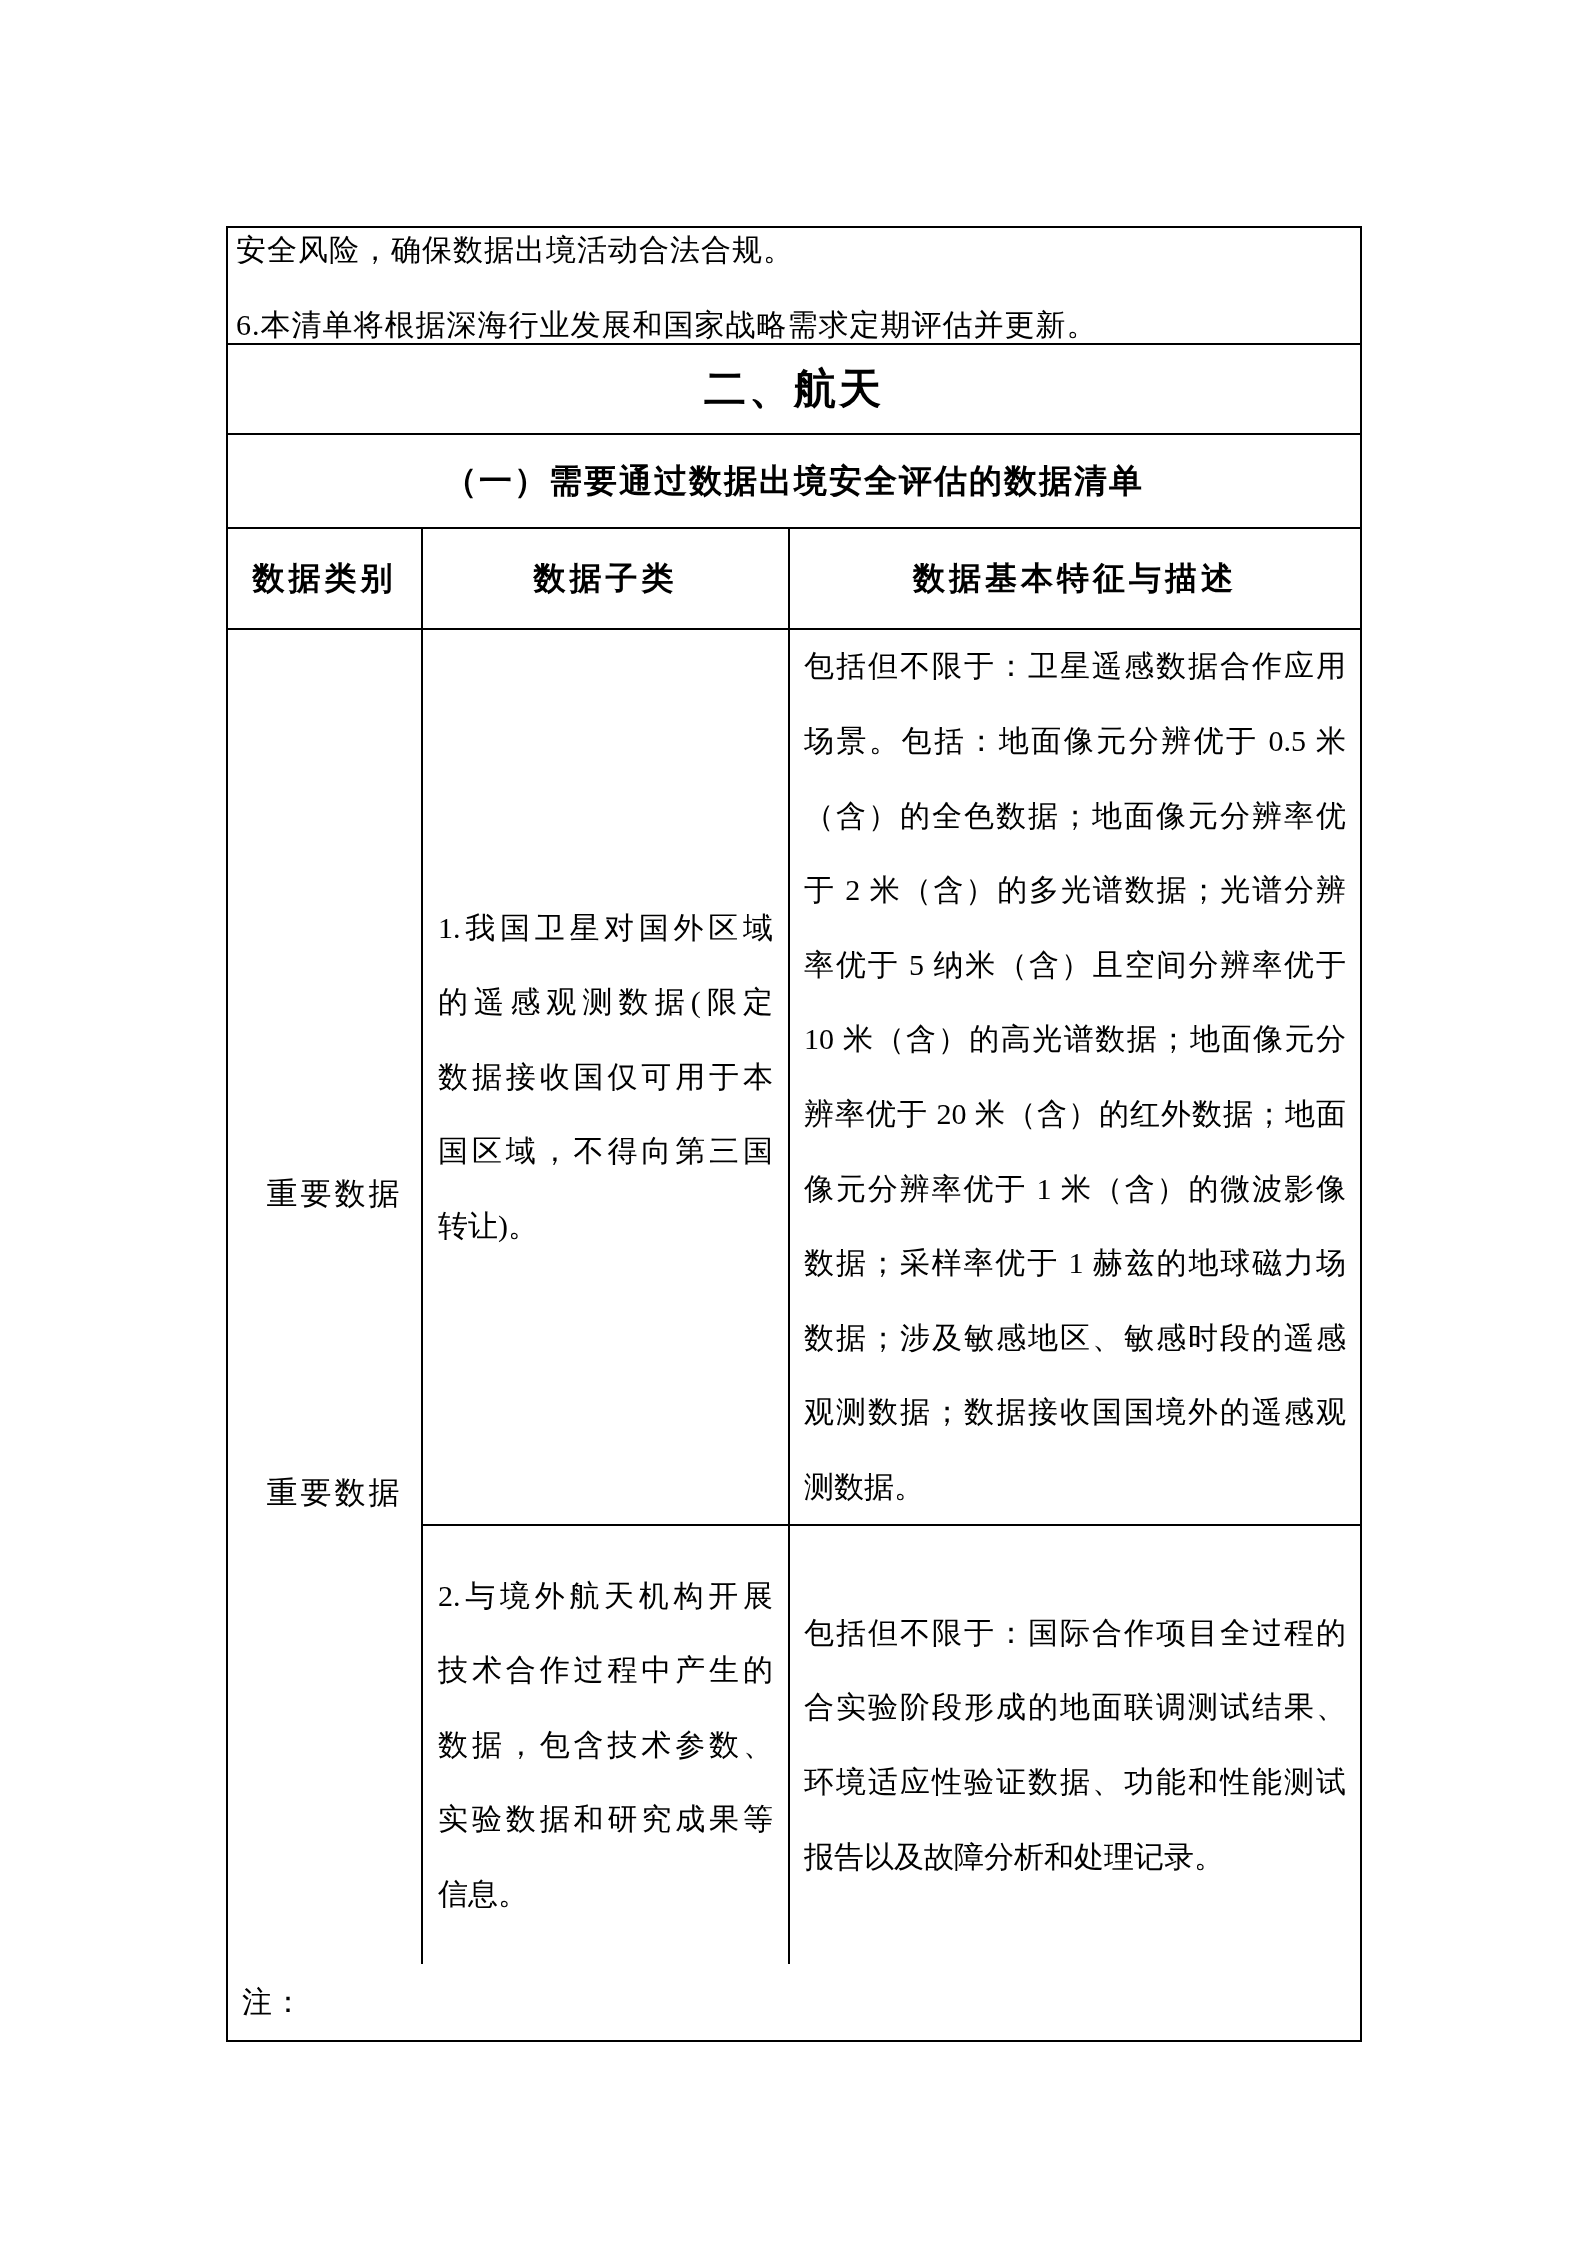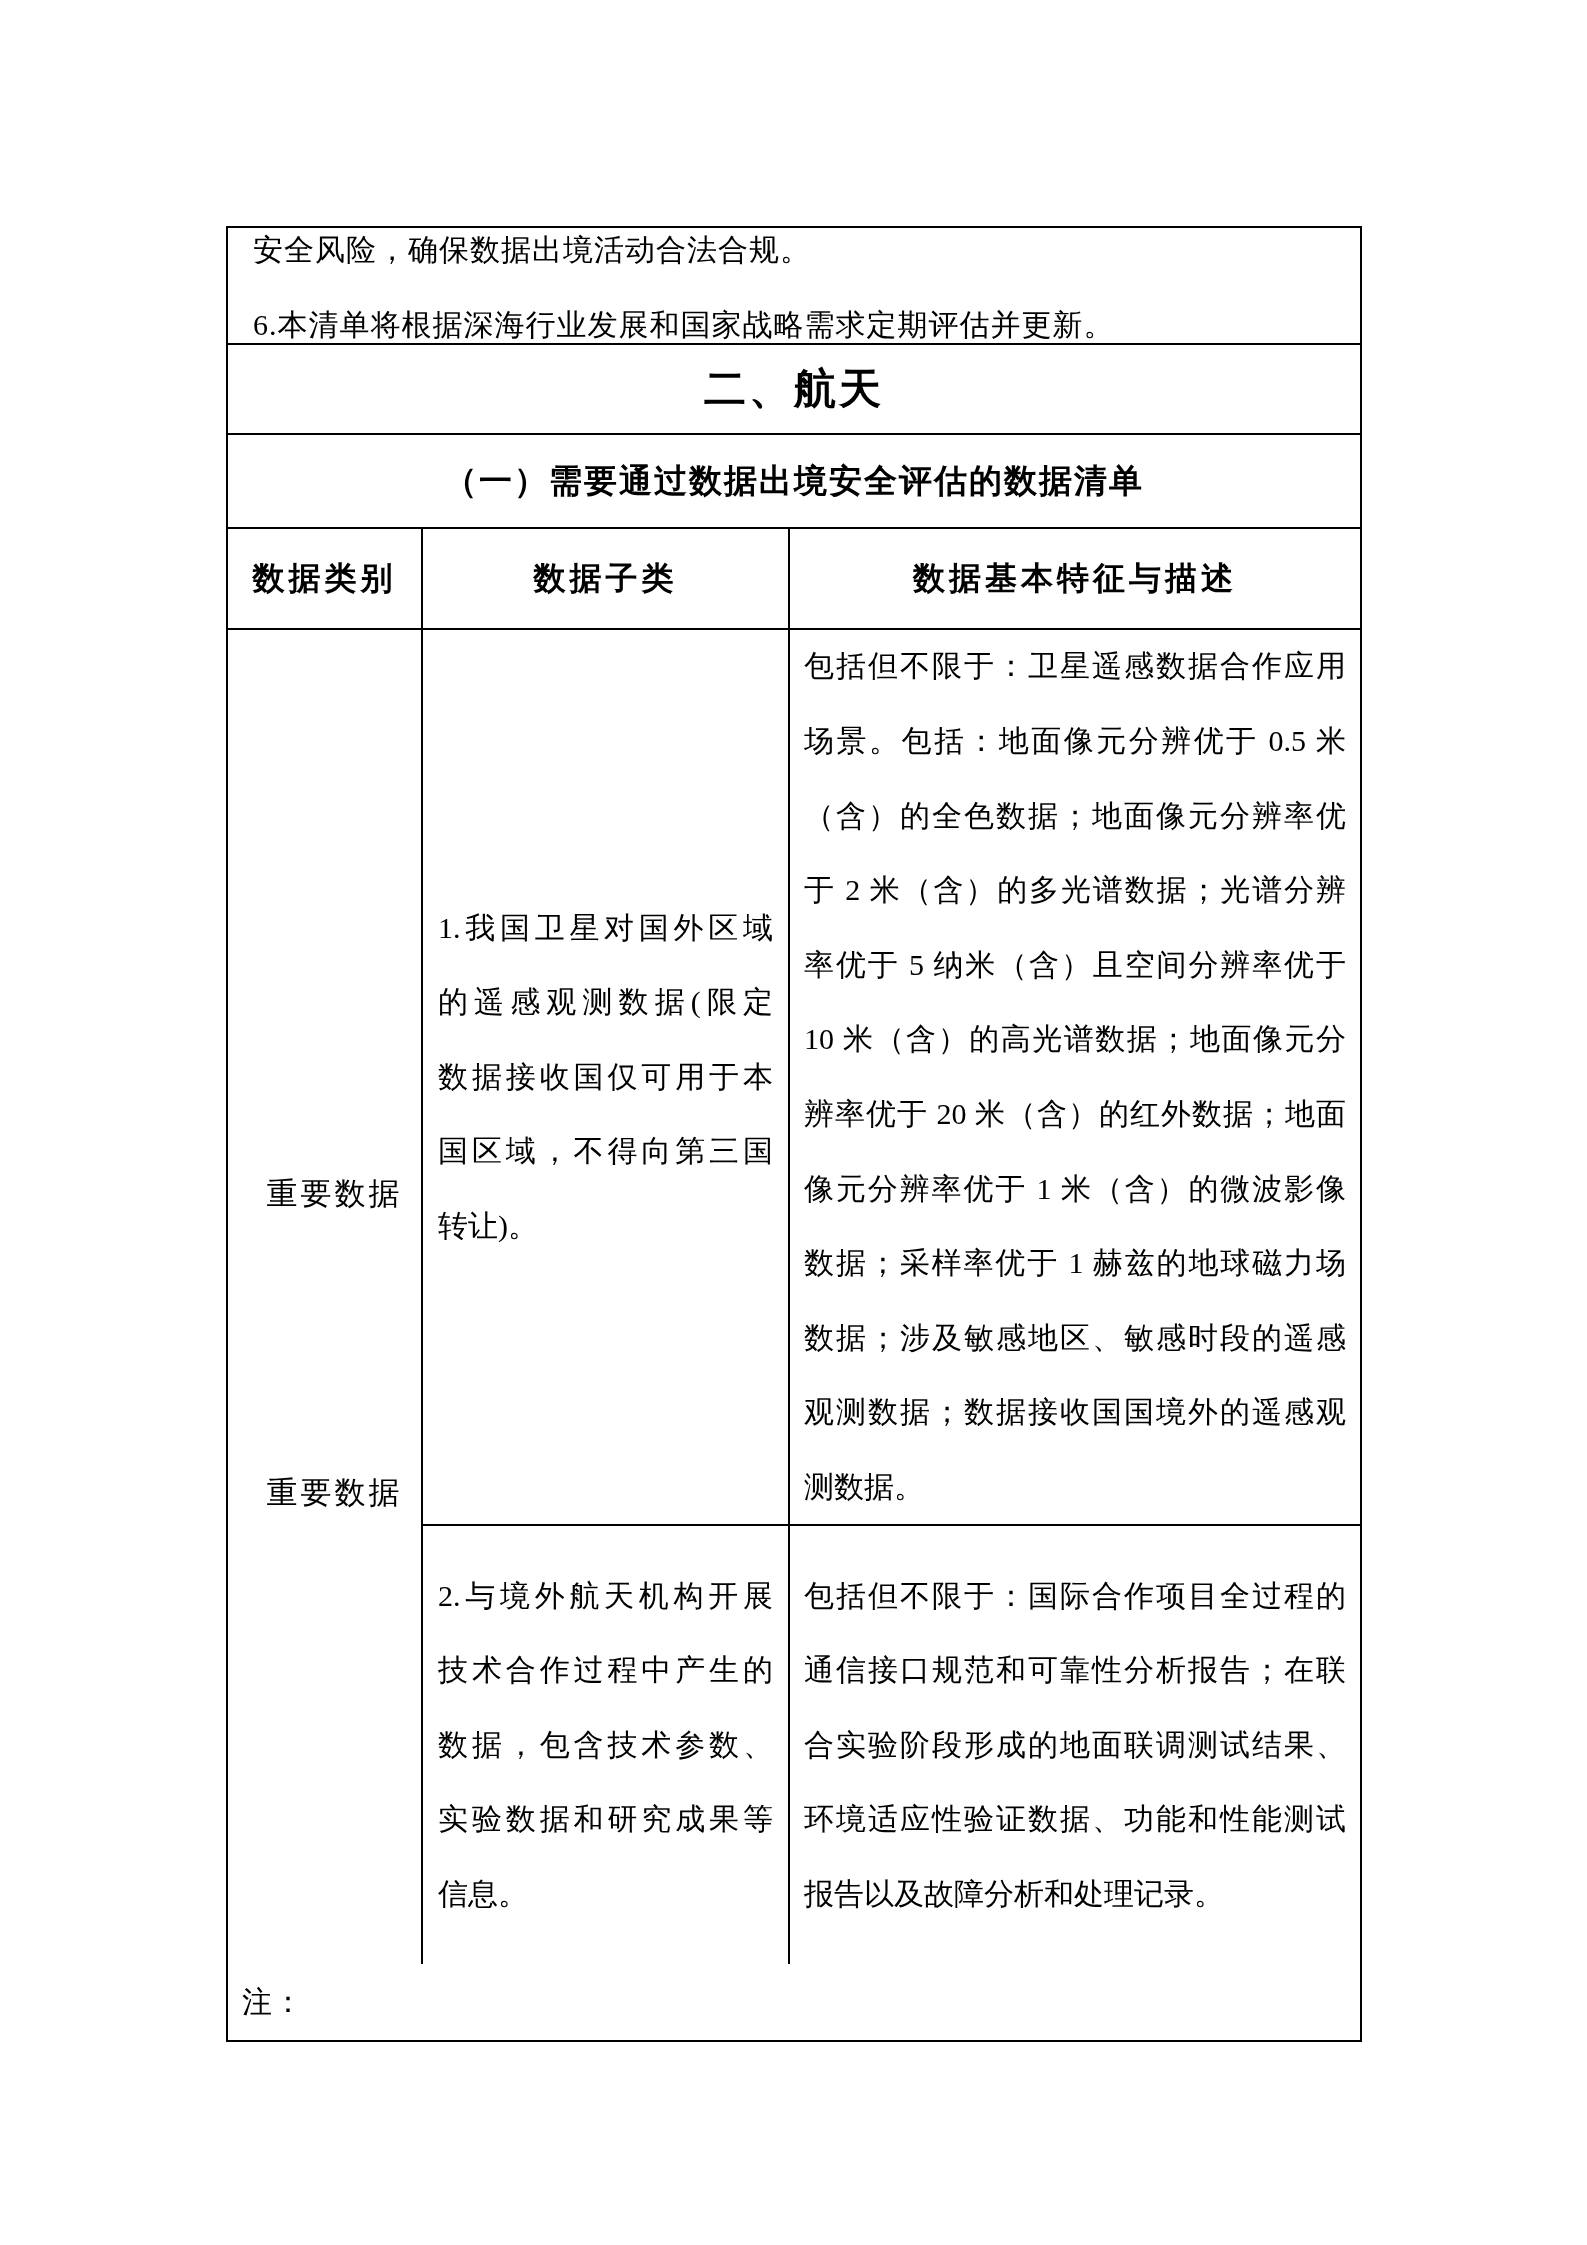--- a/index.html
+++ b/index.html
@@ -21,21 +21,21 @@
     height: 1816px;
     border: 2px solid #000;
     display: flex;
     flex-direction: column;
     background: #fff;
   }
   
   .row-notes {
     height: 117px;
     border-bottom: 2px solid #000;
-    padding: 0 25px;
+    padding: 0 8px;
     overflow: visible;
   }
   .row-notes .nline {
     line-height: 75px;
     font-size: 30px;
     letter-spacing: 1px;
     white-space: nowrap;
   }
   .row-notes .nstack { margin-top: -16px; }
   
@@ -199,21 +199,20 @@
         <div class="datarow r2">
           <div class="sub-cell">
               <div class="tline just">2.与境外航天机构开展</div>
               <div class="tline just">技术合作过程中产生的</div>
               <div class="tline just">数据，包含技术参数、</div>
               <div class="tline just">实验数据和研究成果等</div>
               <div class="tline">信息。</div>
             </div>
           <div class="desc-cell">
               <div class="tline just">包括但不限于：国际合作项目全过程的</div>
-              <div class="tline just">通信接口规范和可靠性分析报告；在联</div>
               <div class="tline just">合实验阶段形成的地面联调测试结果、</div>
               <div class="tline just">环境适应性验证数据、功能和性能测试</div>
               <div class="tline">报告以及故障分析和处理记录。</div>
             </div>
         </div>
       </div>
     </div>
 
     <div class="row-note">
       <span>注：</span>

